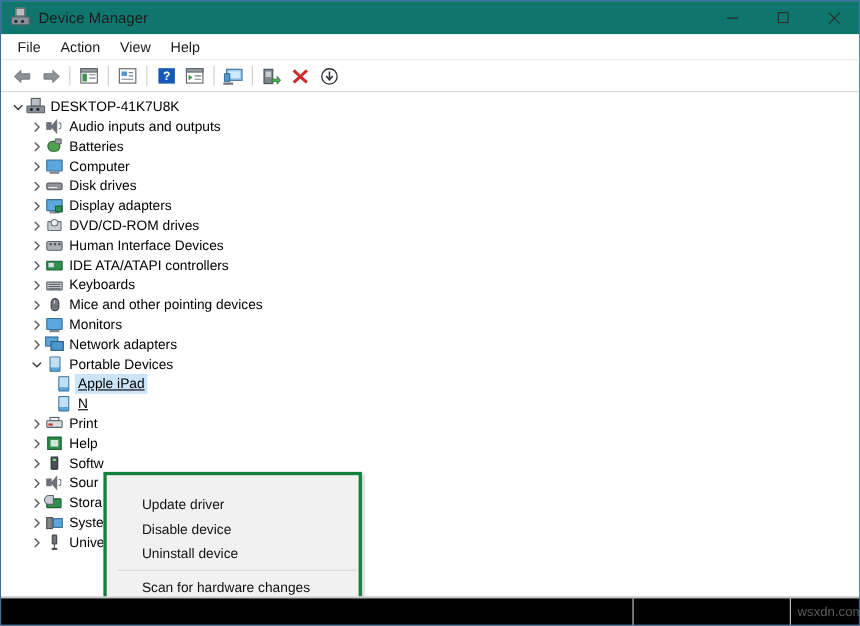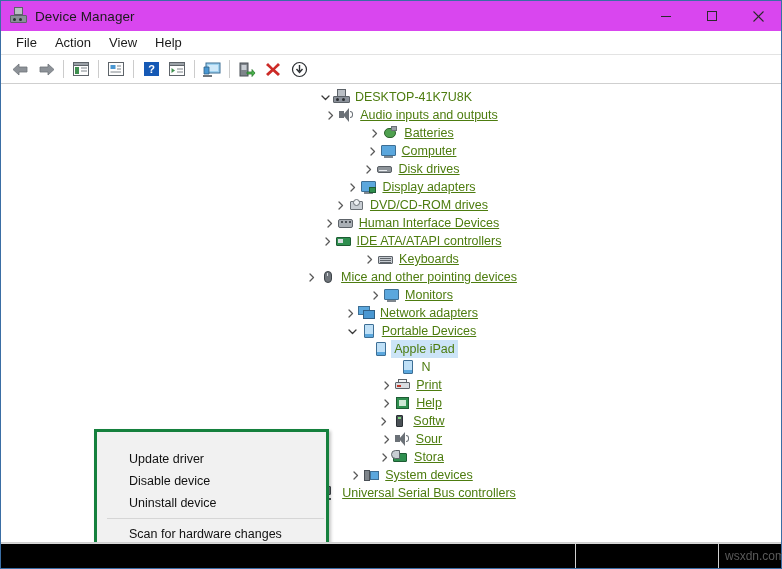--- a/index.html
+++ b/index.html
@@ -12,21 +12,21 @@
   }
   .window{
     position:absolute;left:0;top:0;width:782px;height:569px;
     box-sizing:border-box;
     border:1px solid #3a6ea5;
     background:#ffffff;
     display:flex;flex-direction:column;
   }
   
   .titlebar{
-    height:30px;flex:0 0 30px;background:#d946ef;
+    height:30px;flex:0 0 30px;background:#0f766e;
     display:flex;align-items:center;position:relative;
   }
   .title-icon{
     width:18px;height:18px;margin-left:9px;margin-right:7px;
     position:relative;flex:0 0 18px;
   }
   .dm-glyph{position:relative;width:17px;height:16px;}
   .dm-glyph .base{
     position:absolute;left:0;bottom:0;width:17px;height:8px;
     background:#8a9099;border:1px solid #5c6268;box-sizing:border-box;border-radius:1px;
@@ -73,34 +73,34 @@
   .content{
     flex:1 1 auto;position:relative;background:#ffffff;overflow:hidden;
     border-bottom:1px solid #cfcfcf;
   }
   .treepane{
     position:absolute;left:0;top:0;right:0;bottom:0;
     padding-top:4px;
   }
   .node{
     height:18px;display:flex;align-items:center;position:relative;
-    font-size:12.5px;color:#4d7c0f;white-space:nowrap;justify-content:center;
+    font-size:12.5px;color:#000000;white-space:nowrap;
   }
   .node .twisty{
     width:15px;height:18px;flex:0 0 15px;display:flex;align-items:center;justify-content:center;
   }
   .node .twisty svg{display:block;}
   .node .nicon{
     width:17px;height:16px;flex:0 0 17px;margin-right:5px;position:relative;
   }
   .node .nlabel{line-height:16px;}
   .node.selected .nlabel{background:#cce4f7;padding:1px 3px;margin-left:-3px;}
   .depth0{padding-left:8px;}
-  .depth1{padding-left:39px;text-decoration:underline;}
-  .depth2{padding-left:48px;}
+  .depth1{padding-left:25px;}
+  .depth2{padding-left:48px;text-decoration:underline;}
   
   .ic{position:absolute;left:0;top:0;width:17px;height:16px;}
   .monitor{position:absolute;left:1px;top:2px;width:15px;height:11px;background:#5ba7dd;border:1px solid #3d6e94;box-sizing:border-box;border-radius:1px;}
   .monitor-stand{position:absolute;left:4px;top:13px;width:9px;height:2px;background:#7f878e;}
   .speaker-body{position:absolute;left:1px;top:4px;width:5px;height:7px;background:#6b7177;}
   .speaker-cone{position:absolute;left:5px;top:1px;width:0;height:0;border-top:7px solid transparent;border-bottom:7px solid transparent;border-right:6px solid #6b7177;}
   .wave{position:absolute;left:12px;top:4px;width:3px;height:7px;border:1px solid #6b7177;border-left:none;border-radius:0 6px 6px 0;box-sizing:border-box;}
   .battery{position:absolute;left:2px;top:3px;width:12px;height:10px;background:#4fa04f;border:1px solid #2c622c;border-radius:6px;box-sizing:border-box;}
   .batt-plug{position:absolute;left:9px;top:1px;width:6px;height:5px;background:#9aa0a6;border:1px solid #6a7076;box-sizing:border-box;}
   .disk{position:absolute;left:1px;top:5px;width:15px;height:7px;background:#8e949a;border:1px solid #585e64;border-radius:2px;box-sizing:border-box;}

